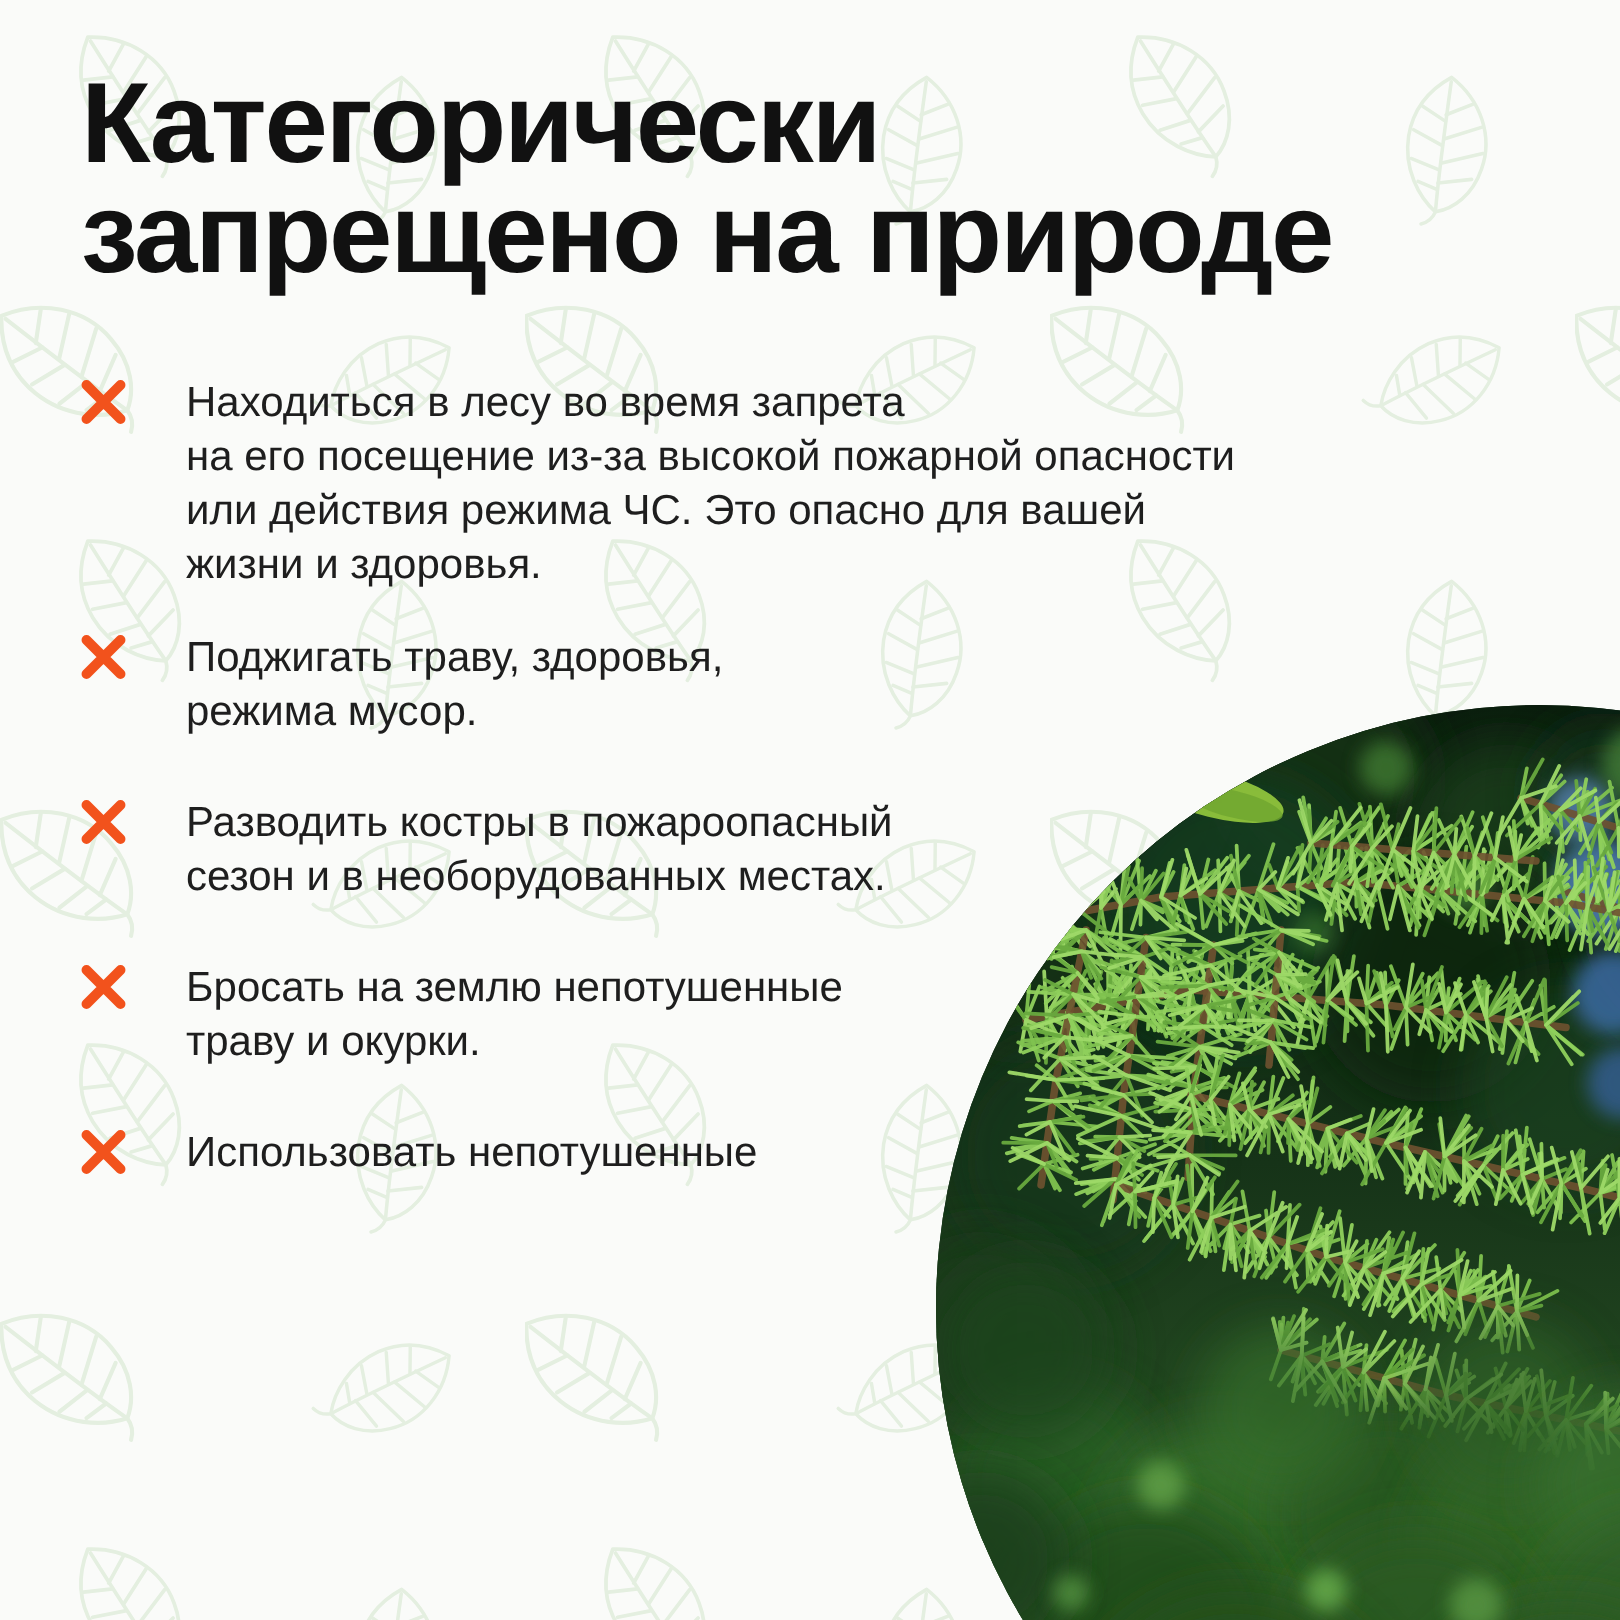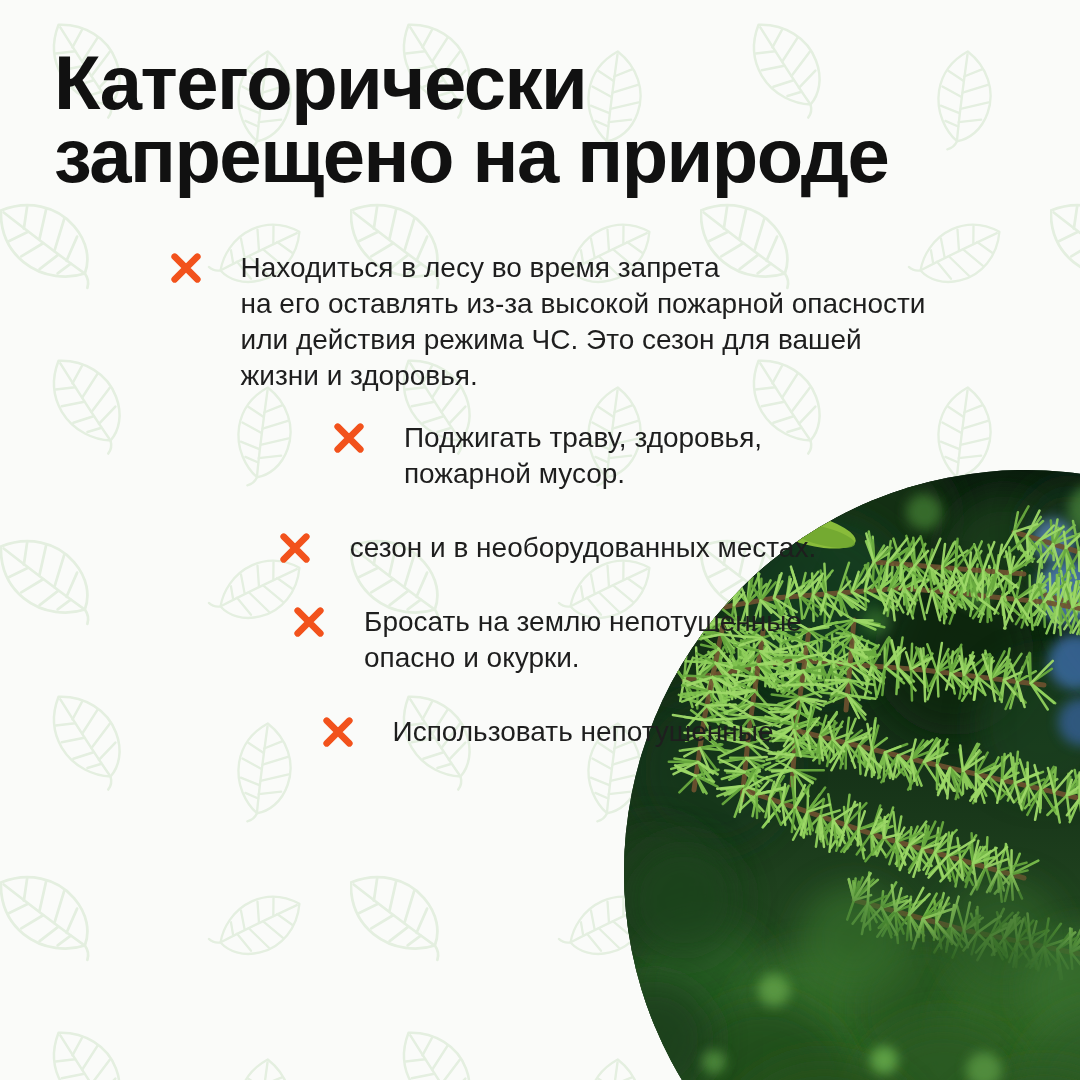--- a/index.html
+++ b/index.html
@@ -18,21 +18,21 @@
     border-radius:50%;overflow:hidden;z-index:1;background:#14301a;
   }
   .photo-circle svg{display:block;width:804px;height:804px;}
   .content{position:absolute;inset:0;z-index:2;}
   .title{
     position:absolute;left:54px;top:46px;
     font-size:76px;line-height:73px;font-weight:800;
     letter-spacing:-1.5px;color:var(--title_text);white-space:nowrap;
   }
   .list{position:absolute;left:52px;top:250px;width:990px;}
-  .item{display:flex;align-items:flex-start;margin-bottom:38px;justify-content:center;}
+  .item{display:flex;align-items:flex-start;margin-bottom:38px;}
   .item:first-child{margin-bottom:26px;}
   .marker{flex:0 0 34px;width:34px;height:34px;margin-top:1px;}
   .marker svg{display:block;width:34px;height:34px;}
   .lines{margin-left:38px;font-size:28px;line-height:36px;font-weight:500;
          color:var(--body_text);}
   .line{white-space:nowrap;}
 </style>
 </head>
 <body>
 
@@ -196,58 +196,59 @@
 
     <div class="list" id="prohibition-list">
   <div class="item">
     <span class="marker">
       <svg viewBox="0 0 36 36" xmlns="http://www.w3.org/2000/svg">
         <path d="M6 6 L30 30 M30 6 L6 30" stroke="var(--accent)" stroke-width="7" stroke-linecap="round" fill="none"></path>
       </svg>
     </span>
     <div class="lines">
             <div class="line">Находиться в лесу во время запрета</div>
-            <div class="line">на его оставлять из-за высокой пожарной опасности</div>
-            <div class="line">или действия режима ЧС. Это сезон для вашей</div>
+            <div class="line">на его посещение из-за высокой пожарной опасности</div>
+            <div class="line">или действия режима ЧС. Это опасно для вашей</div>
             <div class="line">жизни и здоровья.</div>
           </div>
   </div>
 
   <div class="item">
     <span class="marker">
       <svg viewBox="0 0 36 36" xmlns="http://www.w3.org/2000/svg">
         <path d="M6 6 L30 30 M30 6 L6 30" stroke="var(--accent)" stroke-width="7" stroke-linecap="round" fill="none"></path>
       </svg>
     </span>
     <div class="lines">
             <div class="line">Поджигать траву, здоровья,</div>
-            <div class="line">пожарной мусор.</div>
-          </div>
-  </div>
-
-  <div class="item">
-    <span class="marker">
-      <svg viewBox="0 0 36 36" xmlns="http://www.w3.org/2000/svg">
-        <path d="M6 6 L30 30 M30 6 L6 30" stroke="var(--accent)" stroke-width="7" stroke-linecap="round" fill="none"></path>
-      </svg>
-    </span>
-    <div class="lines">
+            <div class="line">режима мусор.</div>
+          </div>
+  </div>
+
+  <div class="item">
+    <span class="marker">
+      <svg viewBox="0 0 36 36" xmlns="http://www.w3.org/2000/svg">
+        <path d="M6 6 L30 30 M30 6 L6 30" stroke="var(--accent)" stroke-width="7" stroke-linecap="round" fill="none"></path>
+      </svg>
+    </span>
+    <div class="lines">
+            <div class="line">Разводить костры в пожароопасный</div>
             <div class="line">сезон и в необорудованных местах.</div>
           </div>
   </div>
 
   <div class="item">
     <span class="marker">
       <svg viewBox="0 0 36 36" xmlns="http://www.w3.org/2000/svg">
         <path d="M6 6 L30 30 M30 6 L6 30" stroke="var(--accent)" stroke-width="7" stroke-linecap="round" fill="none"></path>
       </svg>
     </span>
     <div class="lines">
             <div class="line">Бросать на землю непотушенные</div>
-            <div class="line">опасно и окурки.</div>
+            <div class="line">траву и окурки.</div>
           </div>
   </div>
 
   <div class="item">
     <span class="marker">
       <svg viewBox="0 0 36 36" xmlns="http://www.w3.org/2000/svg">
         <path d="M6 6 L30 30 M30 6 L6 30" stroke="var(--accent)" stroke-width="7" stroke-linecap="round" fill="none"></path>
       </svg>
     </span>
     <div class="lines">

